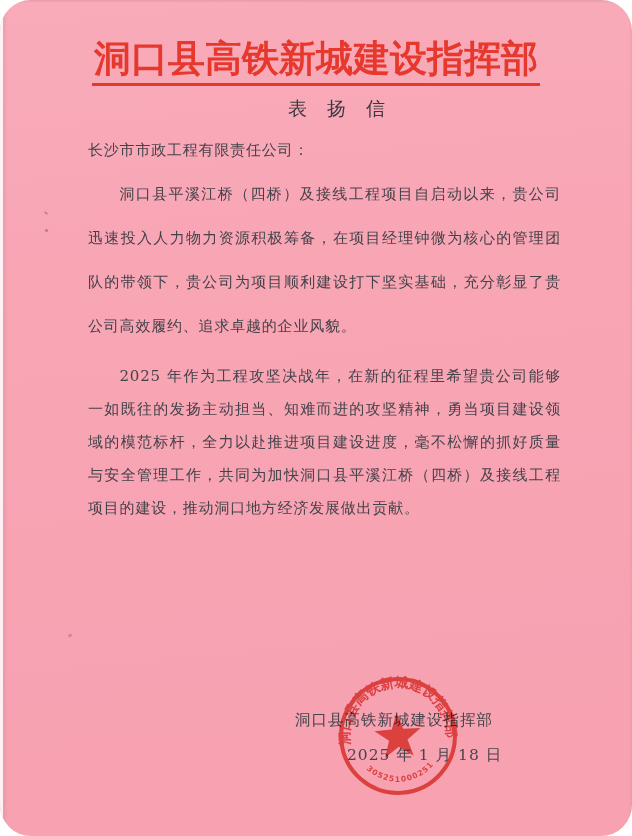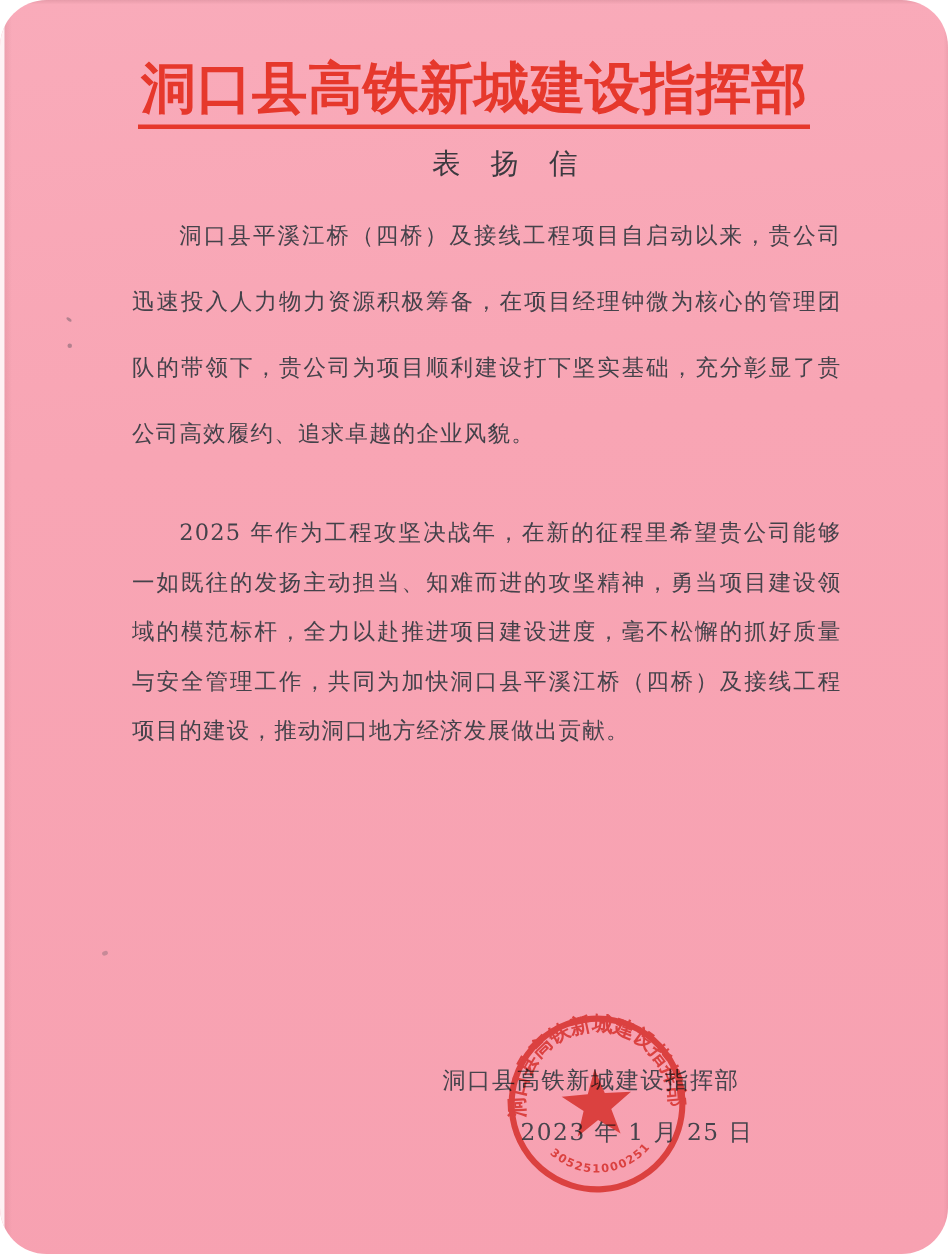--- a/index.html
+++ b/index.html
@@ -76,21 +76,21 @@
     margin: 0 0 5px 0;
     line-height: 31.7px;
     text-indent: 0;
   }
   .body-block p {
     margin: 0 0 5px 0;
     line-height: 44px;
     text-indent: 2.1em;
   }
   .body-block p.last-para {
-    margin-top: 28px;
+    margin-top: 12px;
     line-height: 33px;
   }
   .signature-line {
     position: absolute;
     top: 710px; right: 139px;
     font-size: 15.5px;
     letter-spacing: 1px;
     color: #46444c;
   }
   .date-line {
@@ -123,26 +123,27 @@
   <div class="speckle sp2"></div>
   <div class="speckle sp3"></div>
 
   <div class="org-title">
     <span class="inner">洞口县高铁新城建设指挥部</span>
   </div>
 
   <div class="letter-subtitle">表 扬 信</div>
 
   <div class="body-block">
+    <p class="salutation">长沙市市政工程有限责任公司：</p>
     <p>洞口县平溪江桥（四桥）及接线工程项目自启动以来，贵公司迅速投入人力物力资源积极筹备，在项目经理钟微为核心的管理团队的带领下，贵公司为项目顺利建设打下坚实基础，充分彰显了贵公司高效履约、追求卓越的企业风貌。</p>
     <p class="last-para">2025 年作为工程攻坚决战年，在新的征程里希望贵公司能够一如既往的发扬主动担当、知难而进的攻坚精神，勇当项目建设领域的模范标杆，全力以赴推进项目建设进度，毫不松懈的抓好质量与安全管理工作，共同为加快洞口县平溪江桥（四桥）及接线工程项目的建设，推动洞口地方经济发展做出贡献。</p>
   </div>
 
   <div class="signature-line">洞口县高铁新城建设指挥部</div>
-  <div class="date-line">2023 年 1 月 25 日</div>
+  <div class="date-line">2025 年 1 月 18 日</div>
 
   <svg class="seal" viewBox="0 0 124 124" xmlns="http://www.w3.org/2000/svg">
     <circle cx="62" cy="62" r="56" fill="none" stroke="#dc4437" stroke-width="4"></circle>
     <polygon fill="#dc4437" points="62,39 67.6,55.2 84.8,55.6 71.1,66.0 76.1,82.4 62,72.6 47.9,82.4 52.9,66.0 39.2,55.6 56.4,55.2"></polygon>
     <defs>
       <path id="seal-top-arc" d="M 22.7 89.5 A 48 48 0 1 1 101.3 89.5" fill="none"></path>
       <path id="seal-bottom-arc" d="M 27.5 90.9 A 45 45 0 0 0 96.5 90.9" fill="none"></path>
     </defs>
     <text font-size="13.5" fill="#dc4437" font-family="DejaVu Sans, sans-serif" font-weight="bold">
       <textPath href="#seal-top-arc" startOffset="50%" text-anchor="middle">洞口县高铁新城建设指挥部</textPath>

